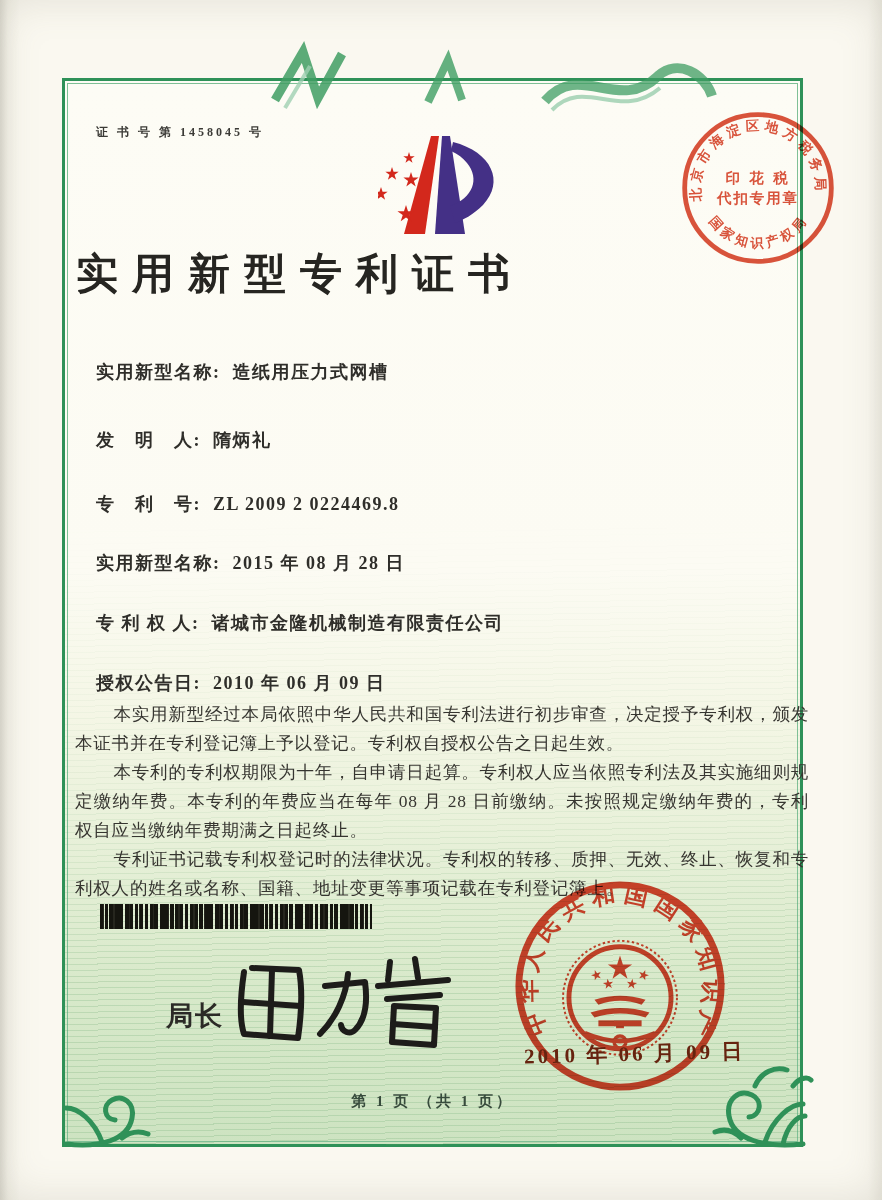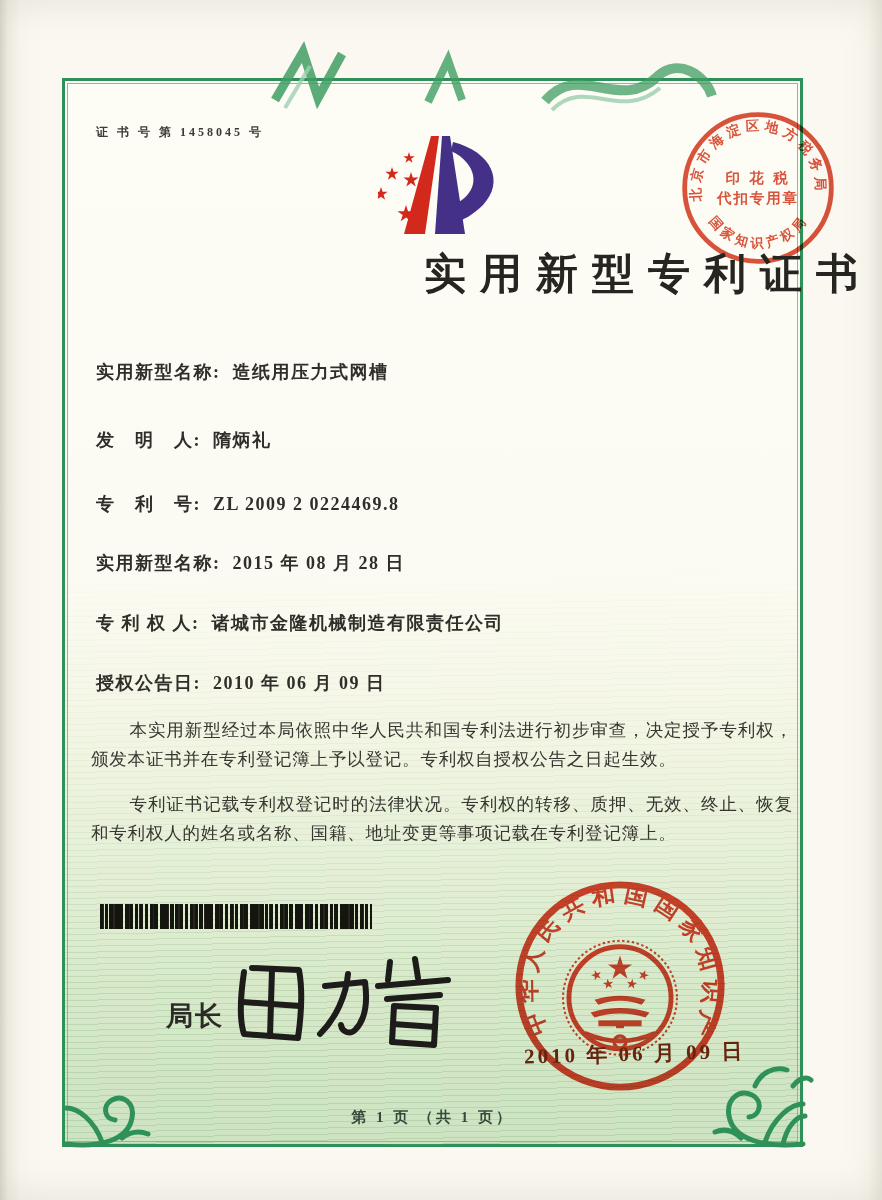--- a/index.html
+++ b/index.html
@@ -12,41 +12,41 @@
   .frame{position:absolute;left:62px;top:78px;width:741px;height:1069px;
         border:3px solid #2e9158;box-sizing:border-box;
         background:linear-gradient(180deg,#fdfcf5 0%,#fcfbf3 46%,#f4f6e5 60%,#e7f0d8 72%,#d8e9ca 85%,#cde3c1 100%);}
   .frame::after{content:"";position:absolute;inset:2px;border:1px solid #7fc096;pointer-events:none;}
   .waves{position:absolute;left:65px;top:520px;width:735px;height:625px;pointer-events:none;
         background:repeating-linear-gradient(179deg,rgba(96,162,104,.22) 0 1px,rgba(255,255,255,0) 1px 6px);
         -webkit-mask-image:linear-gradient(180deg,transparent 0,rgba(0,0,0,.35) 45%,#000 75%);
         mask-image:linear-gradient(180deg,transparent 0,rgba(0,0,0,.35) 45%,#000 75%);}
   
   .certno{position:absolute;left:96px;top:124px;font-size:12px;letter-spacing:3px;color:#3b3a36;font-weight:600;}
-  .title{position:absolute;left:62px;top:246px;width:810px;text-align:right;
+  .title{position:absolute;left:62px;top:246px;width:810px;text-align:left;
         font-size:42px;font-weight:700;letter-spacing:14px;color:#262521;text-indent:14px;}
   .row{position:absolute;left:96px;font-size:18px;font-weight:700;color:#2f2e2a;letter-spacing:1.5px;white-space:nowrap;}
   .row .fval{margin-left:6px;}
   .paras{position:absolute;left:75px;top:700px;width:734px;font-size:17.5px;line-height:29px;
         color:#363530;letter-spacing:.8px;text-align:justify;}
-  .paras p{margin:16px;text-indent:2.2em;}
+  .paras p{margin:0;text-indent:2.2em;}
   .barcode{position:absolute;left:100px;top:904px;width:272px;height:25px;
         background:repeating-linear-gradient(90deg,#15150f 0 3px,transparent 3px 5px),
                    repeating-linear-gradient(90deg,#15150f 0 2px,transparent 2px 9px),
                    repeating-linear-gradient(90deg,#26261e 0 4px,transparent 4px 13px);}
   .sig-label{position:absolute;left:166px;top:998px;font-size:27px;font-weight:600;color:#2b2a26;letter-spacing:2px;}
   .sig-svg{position:absolute;left:222px;top:944px;}
   
   .tax-seal{position:absolute;left:676px;top:106px;mix-blend-mode:multiply;opacity:.93;}
   .office-seal{position:absolute;left:512px;top:878px;mix-blend-mode:multiply;opacity:.95;}
   .seal-date{position:absolute;left:524px;top:1040px;width:200px;font-size:21px;font-weight:700;
         color:#66230f;letter-spacing:3px;transform:rotate(-1.5deg);white-space:nowrap;
         font-family:"Liberation Serif","DejaVu Serif",serif;}
   .footer{position:absolute;left:62px;top:1092px;width:741px;text-align:center;
-        font-size:15px;letter-spacing:3px;color:#374b3c;font-weight:600;margin-top:16px;}
+        font-size:15px;letter-spacing:3px;color:#374b3c;font-weight:600;}
   .logo{position:absolute;left:378px;top:132px;}
   .deco{position:absolute;pointer-events:none;}
 </style>
 </head>
 <body>
 
 <div class="scan">
 
   <svg width="0" height="0" style="position:absolute">
     <defs>
@@ -124,20 +124,21 @@
     <span class="flabel">专 利 权 人:</span>
     <span class="fval">诸城市金隆机械制造有限责任公司</span>
   </div>
   <div class="row" style="top:671px">
     <span class="flabel">授权公告日:</span>
     <span class="fval">2010 年 06 月 09 日</span>
   </div>
 
   <div class="paras">
     <p>本实用新型经过本局依照中华人民共和国专利法进行初步审查，决定授予专利权，颁发本证书并在专利登记簿上予以登记。专利权自授权公告之日起生效。</p>
+    <p>本专利的专利权期限为十年，自申请日起算。专利权人应当依照专利法及其实施细则规定缴纳年费。本专利的年费应当在每年 08 月 28 日前缴纳。未按照规定缴纳年费的，专利权自应当缴纳年费期满之日起终止。</p>
     <p>专利证书记载专利权登记时的法律状况。专利权的转移、质押、无效、终止、恢复和专利权人的姓名或名称、国籍、地址变更等事项记载在专利登记簿上。</p>
   </div>
 
   <div class="barcode"></div>
 
   <div class="sig-label">局长</div>
   <svg class="sig-svg" width="230" height="110" viewBox="0 0 230 110" aria-label="田力普">
     <g stroke="#1d1c1a" stroke-width="6" fill="none" stroke-linecap="round" stroke-linejoin="round">
       <path d="M22,28 C18,55 18,78 22,90 L76,94 C80,66 80,42 77,26 L30,24"></path>
       <path d="M50,26 L48,92"></path>

